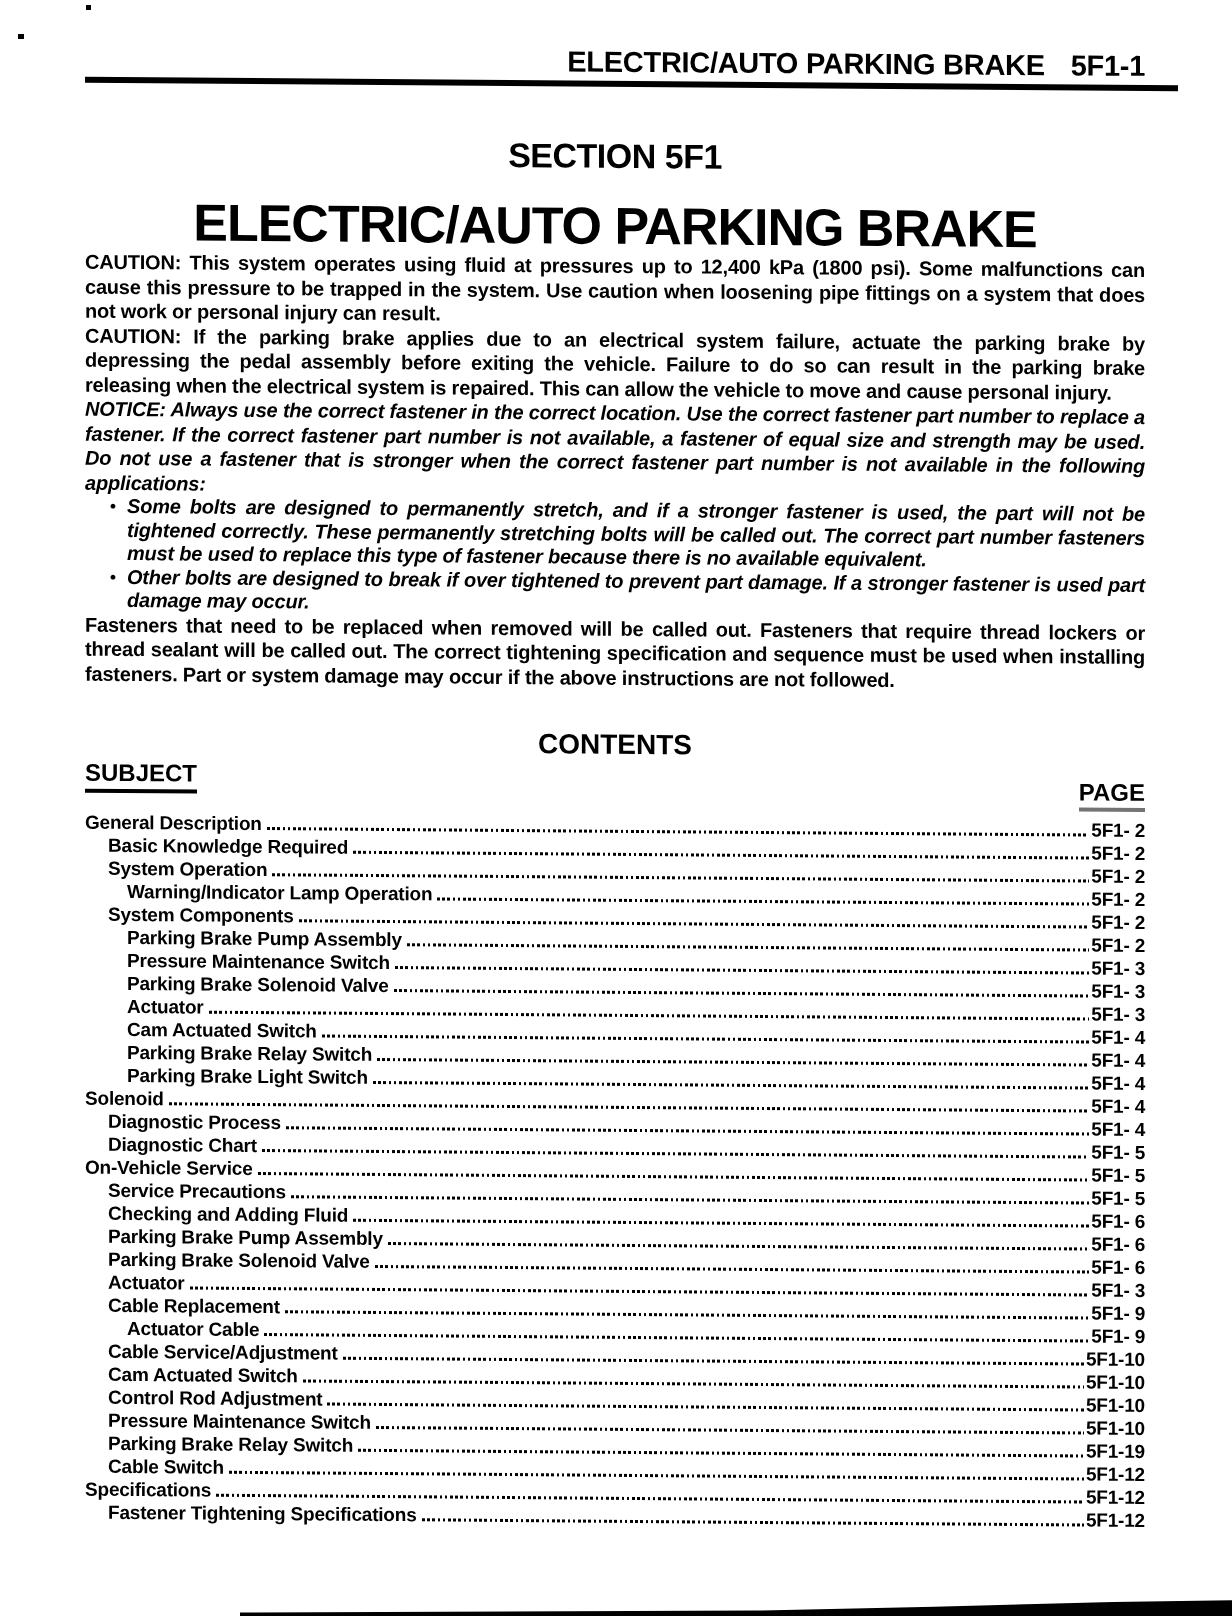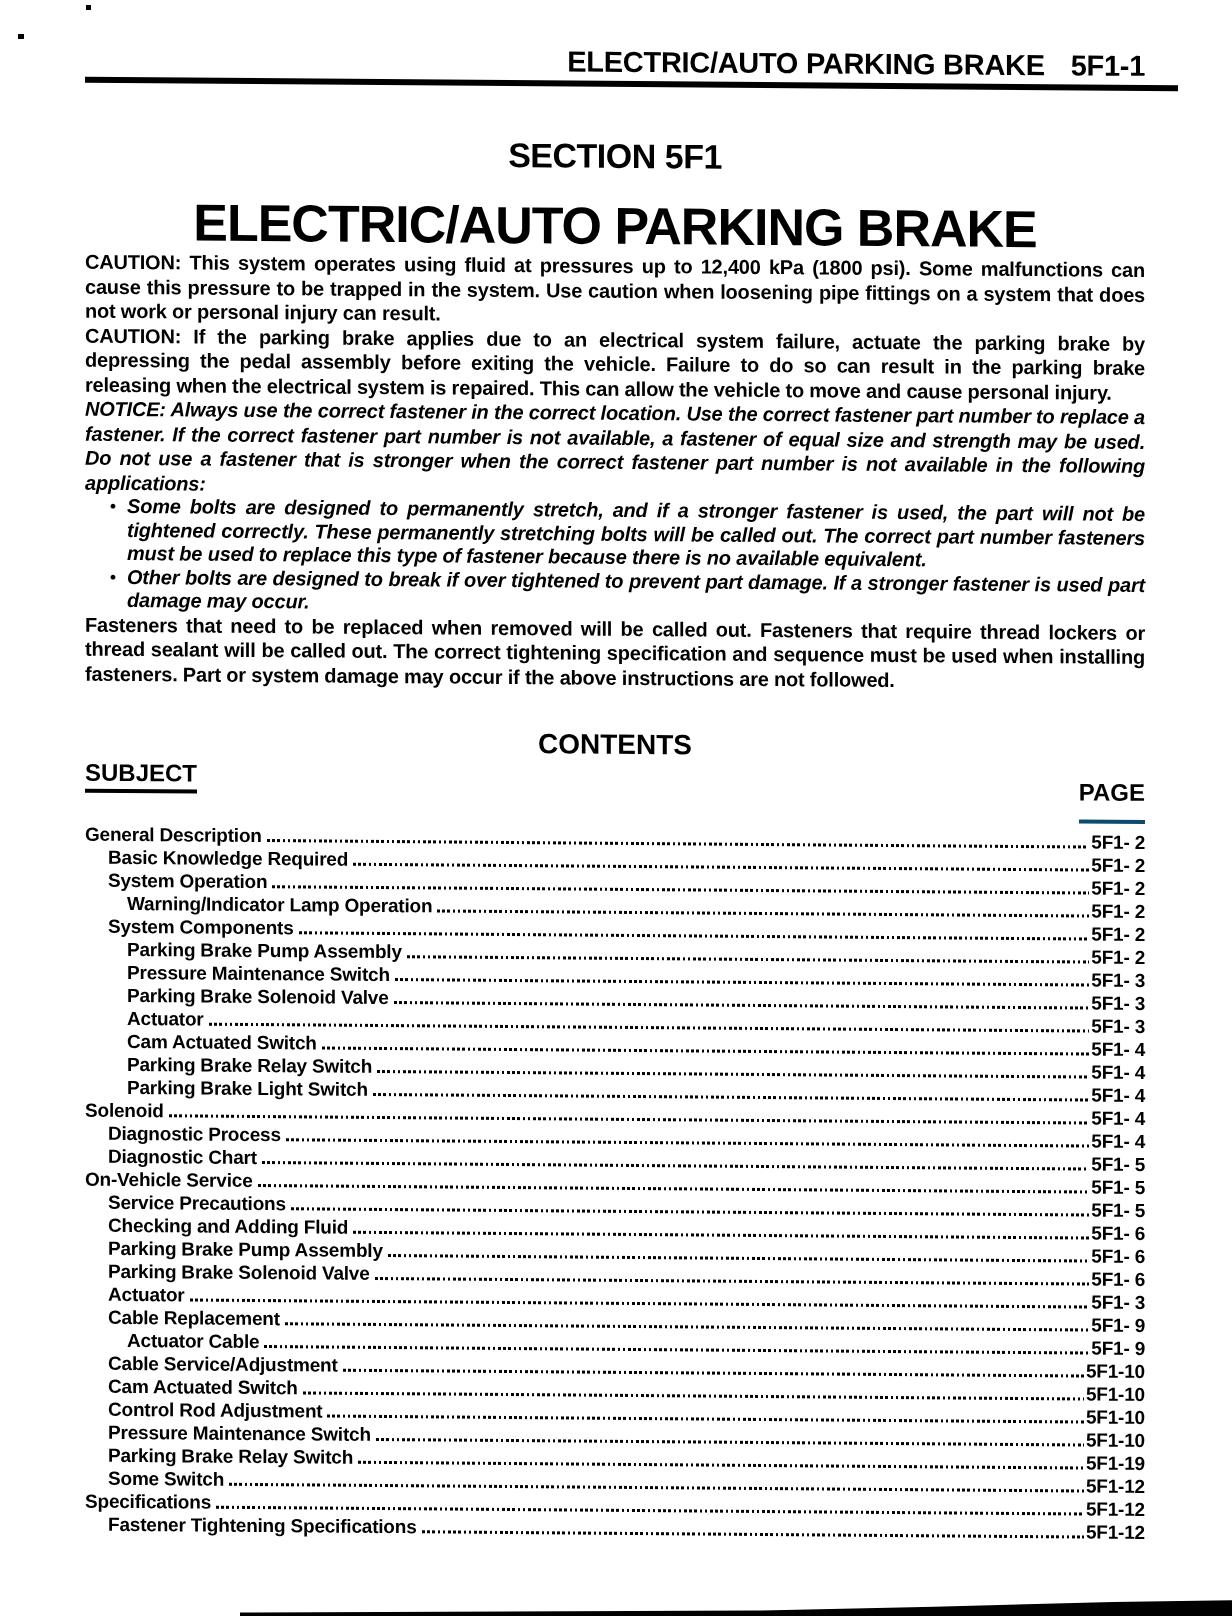--- a/index.html
+++ b/index.html
@@ -48,21 +48,21 @@
   .contents-heading{
     margin-top:40px;text-align:center;font-size:28px;font-weight:bold;line-height:30px;
   }
   .toc-head{display:flex;justify-content:space-between;align-items:flex-start;margin-top:4px;}
   .subject-label{
     font-size:24px;font-weight:bold;line-height:26px;
     border-bottom:4px solid #000;padding-bottom:3px;
   }
   .page-label{
     font-size:24px;font-weight:bold;line-height:26px;margin-top:12px;
-    border-bottom:4px solid #0c4a6e;padding-bottom:14px;
+    border-bottom:4px solid #737373;padding-bottom:2px;
   }
   .toc{margin-top:7px;}
   .toc-row{
     display:flex;align-items:flex-end;height:23px;
     font-size:19px;font-weight:bold;line-height:22px;letter-spacing:-0.2px;
   }
   .toc-row .toc-label{white-space:nowrap;}
   .toc-row.lvl1{padding-left:23px;}
   .toc-row.lvl2{padding-left:42px;}
   .toc-leader{
@@ -250,21 +250,21 @@
           <span class="toc-label">Pressure Maintenance Switch</span>
           <span class="toc-leader"></span>
           <span class="toc-page">5F1-10</span>
         </div>
         <div class="toc-row lvl1">
           <span class="toc-label">Parking Brake Relay Switch</span>
           <span class="toc-leader"></span>
           <span class="toc-page">5F1-19</span>
         </div>
         <div class="toc-row lvl1">
-          <span class="toc-label">Some Switch</span>
+          <span class="toc-label">Cable Switch</span>
           <span class="toc-leader"></span>
           <span class="toc-page">5F1-12</span>
         </div>
         <div class="toc-row lvl0">
           <span class="toc-label">Specifications</span>
           <span class="toc-leader"></span>
           <span class="toc-page">5F1-12</span>
         </div>
         <div class="toc-row lvl1">
           <span class="toc-label">Fastener Tightening Specifications</span>

